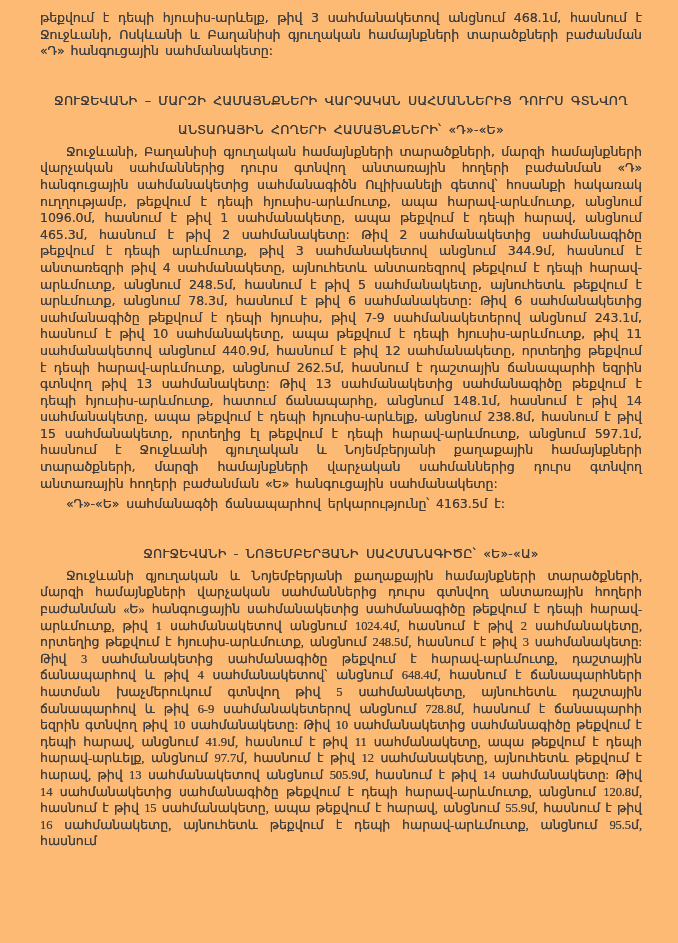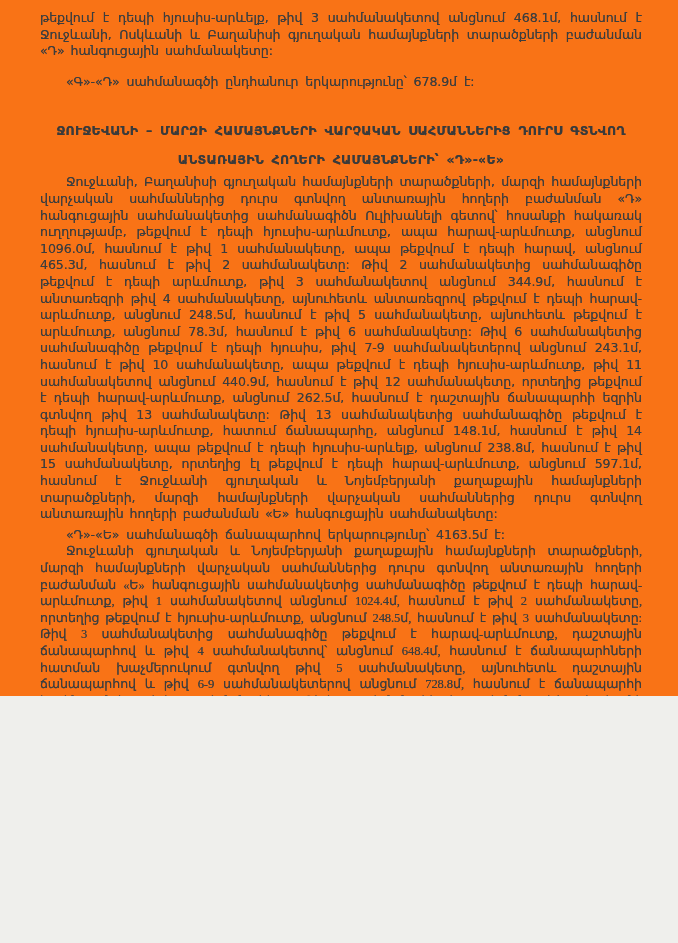--- a/index.html
+++ b/index.html
@@ -3,24 +3,24 @@
 <meta charset="utf-8">
 <style>
   html, body {
     margin: 0;
     padding: 0;
     background: #efefec;
   }
   .page {
     position: relative;
     width: 678px;
-    height: 696px;
+    height: 943px;
     box-sizing: border-box;
     margin: 0 auto;
-    background: #f97316;
+    background: #fdba74;
     padding: 10px 36px 4px 40px;
     overflow: hidden;
     font-family: "DejaVu Sans", sans-serif;
     font-size: 12.6px;
     line-height: 16.6px;
     color: #3d3d3d;
     text-align: justify;
     letter-spacing: -0.1px;
     word-spacing: 2px;
     text-shadow: 0 0 0.5px rgba(70,70,70,0.85);
@@ -28,47 +28,47 @@
   .page p { margin: 0; }
   .continuation { margin-bottom: 10px; }
   .summary {
     text-align: left;
     text-indent: 26px;
     word-spacing: 3px;
   }
   .summary.first { margin: 14px 0 0 0; }
   .summary.second { margin: 4px 0 0 0; }
   .heading {
-    font-weight: bold;
+    font-weight: normal;
     text-align: center;
     color: #3a3a3a;
     line-height: 29px;
     letter-spacing: 0.2px;
     word-spacing: 3px;
     margin: 26px 6px 0 6px;
     text-align-last: center;
   }
   .body-par { text-indent: 26px; }
   .par-de { margin-top: 30px; }
   .par-ea { margin-top: 32px; font-family: Liberation Serif, serif; }
 </style>
 </head>
 <body>
 
 <div class="page">
 
   <p class="continuation">թեքվում է դեպի հյուսիս-արևելք, թիվ 3 սահմանակետով անցնում 468.1մ, հասնում է Ջուջևանի, Ոսկևանի և Բաղանիսի գյուղական համայնքների տարածքների բաժանման «Դ» հանգուցային սահմանակետը:</p>
 
-  <p class="summary first">«Գ»-«Դ» սահմանագծի ընդհանուր երկարությունը՝ 678.9մ է:</p>
 
   <div class="heading">
     <div>ՋՈՒՋԵՎԱՆԻ – ՄԱՐԶԻ ՀԱՄԱՅՆՔՆԵՐԻ ՎԱՐՉԱԿԱՆ ՍԱՀՄԱՆՆԵՐԻՑ ԴՈՒՐՍ ԳՏՆՎՈՂ</div>
     <div>ԱՆՏԱՌԱՅԻՆ ՀՈՂԵՐԻ ՀԱՄԱՅՆՔՆԵՐԻ՝ «Դ»-«Ե»</div>
   </div>
 
   <p class="body-par par-de">Ջուջևանի, Բաղանիսի գյուղական համայնքների տարածքների, մարզի համայնքների վարչական սահմաններից դուրս գտնվող անտառային հողերի բաժանման «Դ» հանգուցային սահմանակետից սահմանագիծն Ուլիխանելի գետով՝ հոսանքի հակառակ ուղղությամբ, թեքվում է դեպի հյուսիս-արևմուտք, ապա հարավ-արևմուտք, անցնում 1096.0մ, հասնում է թիվ 1 սահմանակետը, ապա թեքվում է դեպի հարավ, անցնում 465.3մ, հասնում է թիվ 2 սահմանակետը: Թիվ 2 սահմանակետից սահմանագիծը թեքվում է դեպի արևմուտք, թիվ 3 սահմանակետով անցնում 344.9մ, հասնում է անտառեզրի թիվ 4 սահմանակետը, այնուհետև անտառեզրով թեքվում է դեպի հարավ-արևմուտք, անցնում 248.5մ, հասնում է թիվ 5 սահմանակետը, այնուհետև թեքվում է արևմուտք, անցնում 78.3մ, հասնում է թիվ 6 սահմանակետը: Թիվ 6 սահմանակետից սահմանագիծը թեքվում է դեպի հյուսիս, թիվ 7-9 սահմանակետերով անցնում 243.1մ, հասնում է թիվ 10 սահմանակետը, ապա թեքվում է դեպի հյուսիս-արևմուտք, թիվ 11 սահմանակետով անցնում 440.9մ, հասնում է թիվ 12 սահմանակետը, որտեղից թեքվում է դեպի հարավ-արևմուտք, անցնում 262.5մ, հասնում է դաշտային ճանապարհի եզրին գտնվող թիվ 13 սահմանակետը: Թիվ 13 սահմանակետից սահմանագիծը թեքվում է դեպի հյուսիս-արևմուտք, հատում ճանապարհը, անցնում 148.1մ, հասնում է թիվ 14 սահմանակետը, ապա թեքվում է դեպի հյուսիս-արևելք, անցնում 238.8մ, հասնում է թիվ 15 սահմանակետը, որտեղից էլ թեքվում է դեպի հարավ-արևմուտք, անցնում 597.1մ, հասնում է Ջուջևանի գյուղական և Նոյեմբերյանի քաղաքային համայնքների տարածքների, մարզի համայնքների վարչական սահմաններից դուրս գտնվող անտառային հողերի բաժանման «Ե» հանգուցային սահմանակետը:</p>
 
   <p class="summary second">«Դ»-«Ե» սահմանագծի ճանապարհով երկարությունը՝ 4163.5մ է:</p>
 
+  <div class="heading">ՋՈՒՋԵՎԱՆԻ - ՆՈՅԵՄԲԵՐՅԱՆԻ ՍԱՀՄԱՆԱԳԻԾԸ՝ «Ե»-«Ա»</div>
 
   <p class="body-par par-ea">Ջուջևանի գյուղական և Նոյեմբերյանի քաղաքային համայնքների տարածքների, մարզի համայնքների վարչական սահմաններից դուրս գտնվող անտառային հողերի բաժանման «Ե» հանգուցային սահմանակետից սահմանագիծը թեքվում է դեպի հարավ-արևմուտք, թիվ 1 սահմանակետով անցնում 1024.4մ, հասնում է թիվ 2 սահմանակետը, որտեղից թեքվում է հյուսիս-արևմուտք, անցնում 248.5մ, հասնում է թիվ 3 սահմանակետը: Թիվ 3 սահմանակետից սահմանագիծը թեքվում է հարավ-արևմուտք, դաշտային ճանապարհով և թիվ 4 սահմանակետով՝ անցնում 648.4մ, հասնում է ճանապարհների հատման խաչմերուկում գտնվող թիվ 5 սահմանակետը, այնուհետև դաշտային ճանապարհով և թիվ 6-9 սահմանակետերով անցնում 728.8մ, հասնում է ճանապարհի եզրին գտնվող թիվ 10 սահմանակետը: Թիվ 10 սահմանակետից սահմանագիծը թեքվում է դեպի հարավ, անցնում 41.9մ, հասնում է թիվ 11 սահմանակետը, ապա թեքվում է դեպի հարավ-արևելք, անցնում 97.7մ, հասնում է թիվ 12 սահմանակետը, այնուհետև թեքվում է հարավ, թիվ 13 սահմանակետով անցնում 505.9մ, հասնում է թիվ 14 սահմանակետը: Թիվ 14 սահմանակետից սահմանագիծը թեքվում է դեպի հարավ-արևմուտք, անցնում 120.8մ, հասնում է թիվ 15 սահմանակետը, ապա թեքվում է հարավ, անցնում 55.9մ, հասնում է թիվ 16 սահմանակետը, այնուհետև թեքվում է դեպի հարավ-արևմուտք, անցնում 95.5մ, հասնում</p>
 
 </div>
 
 </body></html>

